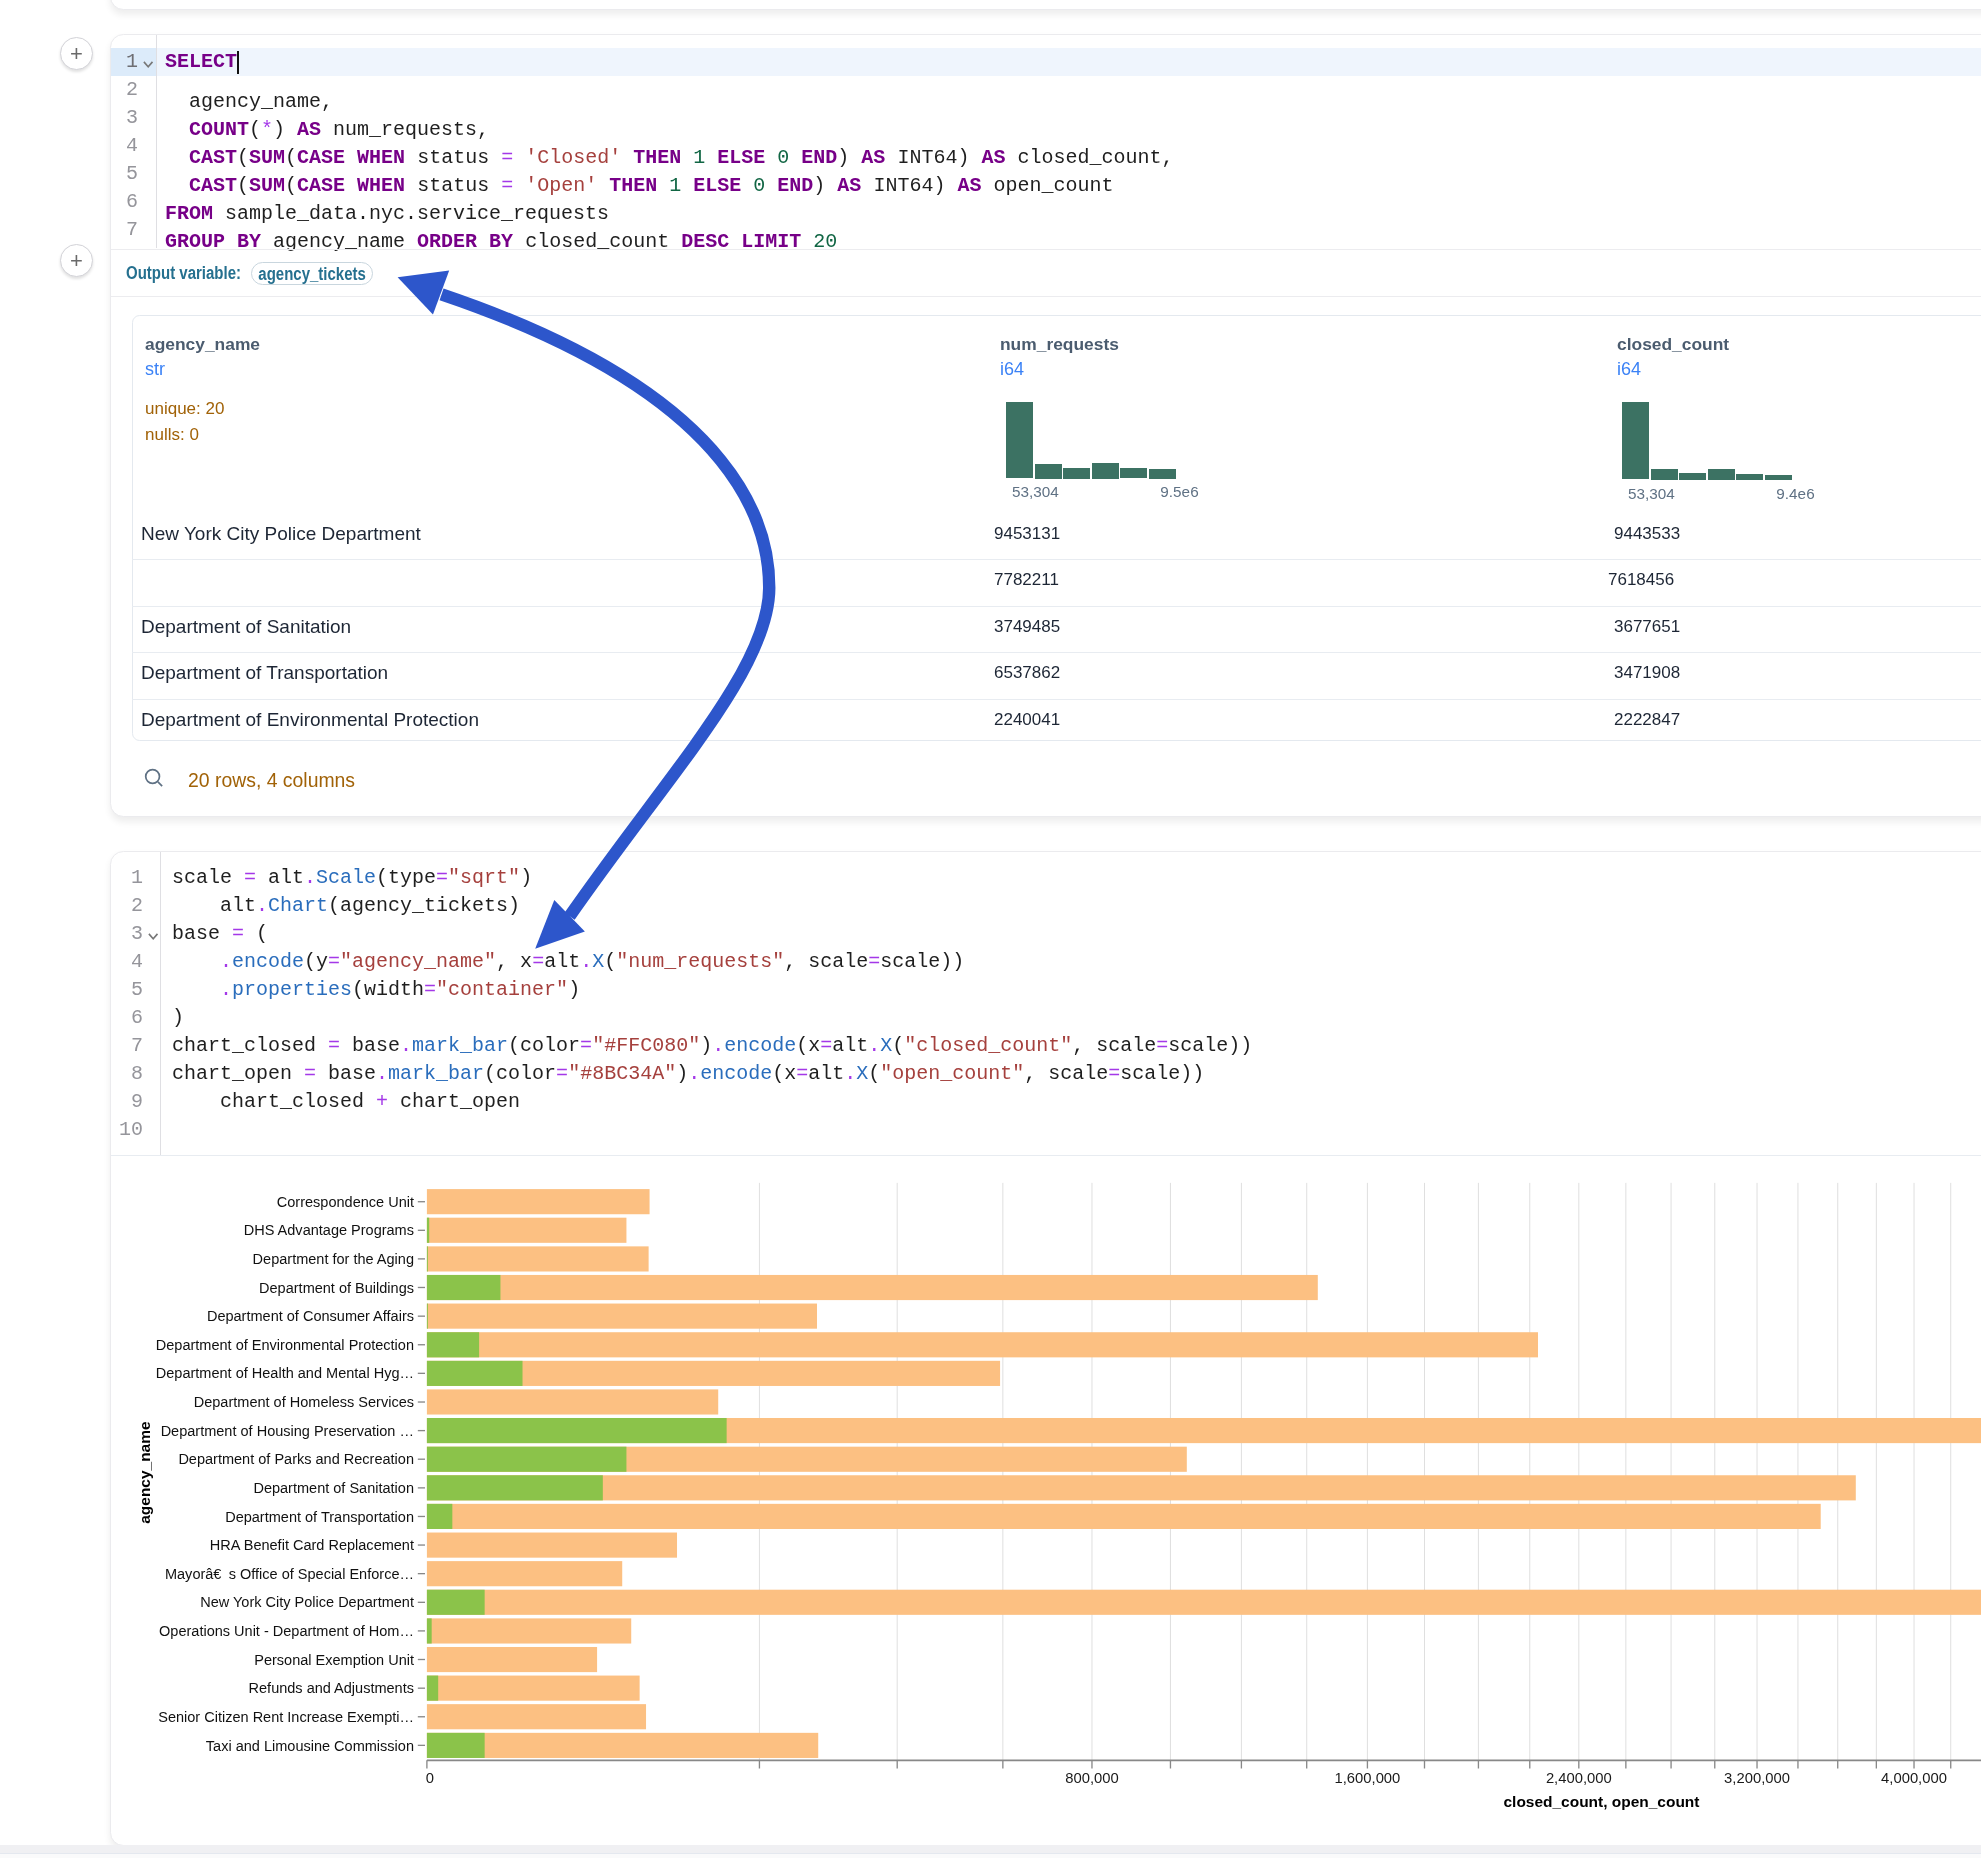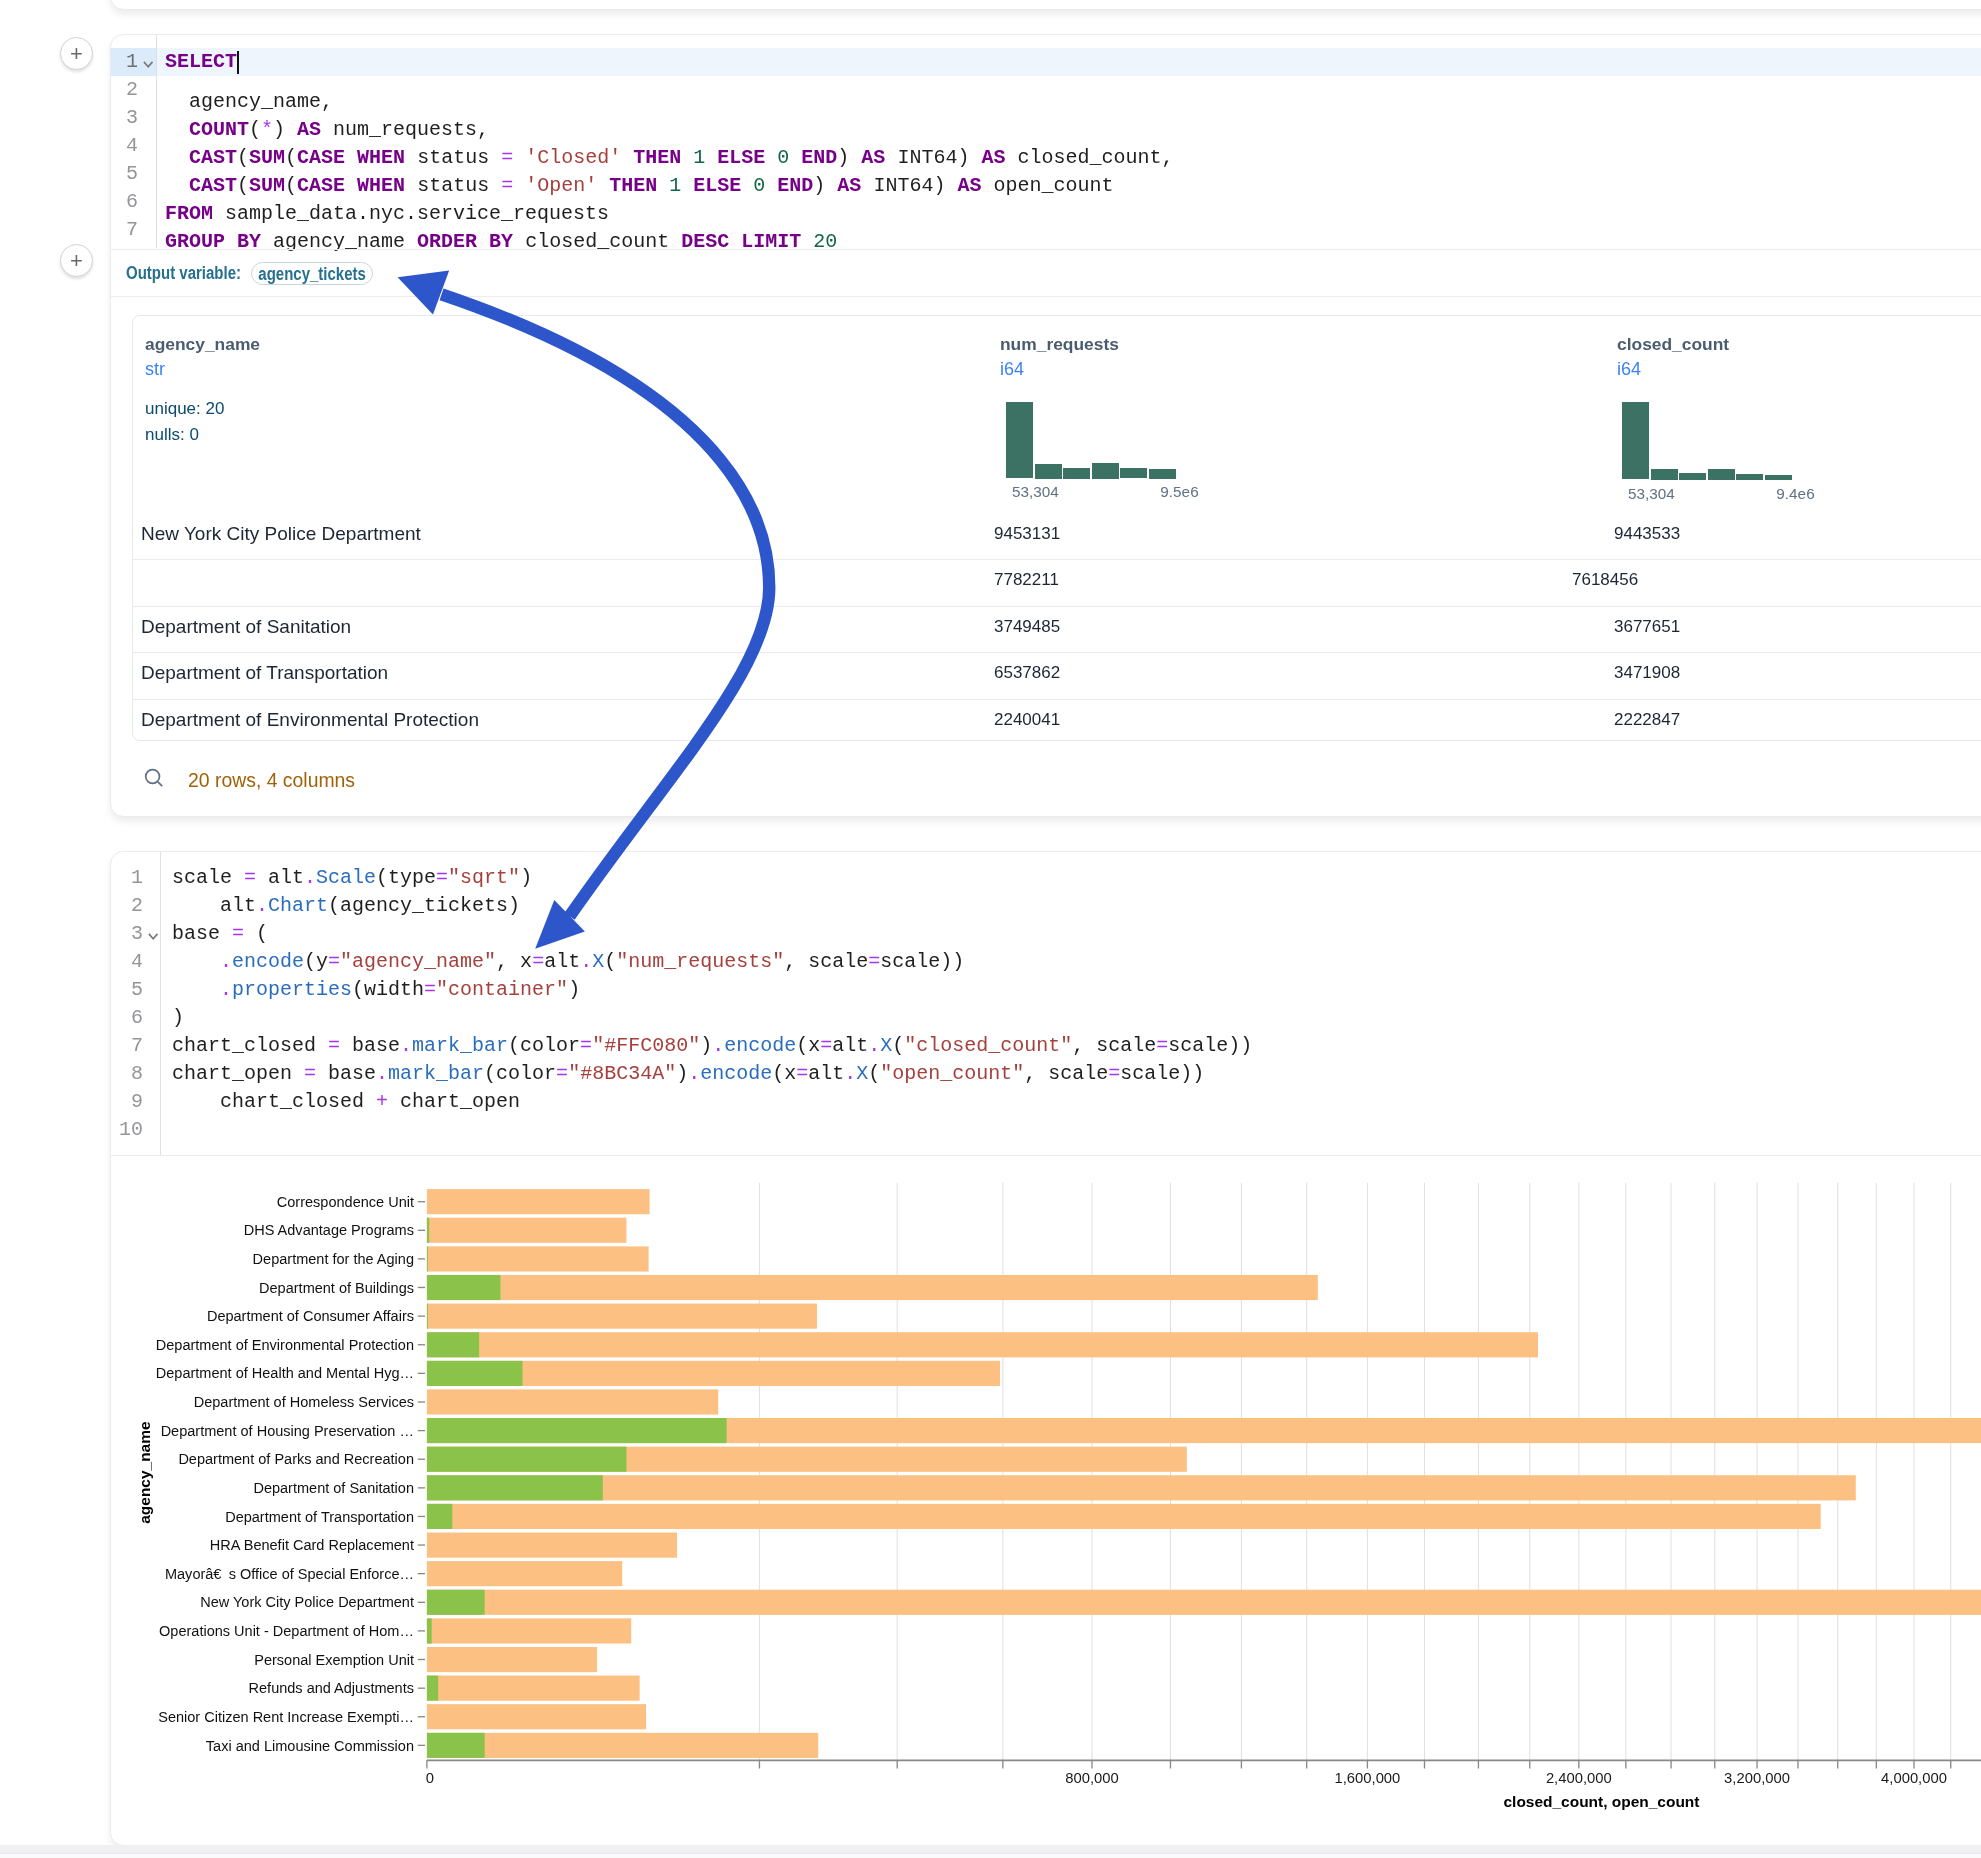--- a/index.html
+++ b/index.html
@@ -23,21 +23,21 @@
   color:#95959b; text-align:right; }
 .gut .act { color:#6e6e73; }
 .gsep { position:absolute; width:1px; background:#dfdfe3; }
 .trow { position:absolute; left:0; width:1982px; font-size:19px; color:#1d2635; }
 .trow .num { font-size:17px; }
 .trow span { position:absolute; }
 .sep { position:absolute; height:1px; background:#e8ecf1; }
 .hh { position:absolute; font-size:17.4px; font-weight:bold; color:#4b5c6f; }
 .hs { position:absolute; font-size:18px; color:#3b82f6; }
 .hl { position:absolute; font-size:15.3px; color:#5f7184; }
-.hu { position:absolute; font-size:17px; color:#0c4a6e; }
+.hu { position:absolute; font-size:17px; color:#a16207; }
 </style></head>
 <body>
 <div id="page">
 
 <div class="card" style="top:-36px; height:46px; left:110px; width:1902px;"></div>
 
 <div class="plus" style="top:37px;">+</div>
 <div class="plus" style="top:244px;">+</div>
 
 <div class="card" style="top:34px; height:783px;"></div>
@@ -99,21 +99,21 @@
 <div class="hl" style="left:1622px;top:485px;width:59px;text-align:center;">53,304</div>
 <div class="hl" style="left:1766px;top:485px;width:59px;text-align:center;">9.4e6</div>
 <div class="trow" style="top:513px;height:46px;line-height:41px;">
       <span style="left:141px;">New York City Police Department</span>
       <span class="num" style="left:994px;">9453131</span>
       <span class="num" style="left:1614px;">9443533</span>
     </div>
 <div class="sep" style="top:559px;left:132px;width:1866px;"></div>
 <div class="trow" style="top:559px;height:46px;line-height:41px;">
       <span class="num" style="left:994px;">7782211</span>
-      <span class="num" style="left:1572px;">7618456</span>
+      <span class="num" style="left:1608px;">7618456</span>
     </div>
 <div class="sep" style="top:606px;left:132px;width:1866px;"></div>
 <div class="trow" style="top:606px;height:46px;line-height:41px;">
       <span style="left:141px;">Department of Sanitation</span>
       <span class="num" style="left:994px;">3749485</span>
       <span class="num" style="left:1614px;">3677651</span>
     </div>
 <div class="sep" style="top:652px;left:132px;width:1866px;"></div>
 <div class="trow" style="top:652px;height:46px;line-height:41px;">
       <span style="left:141px;">Department of Transportation</span>

